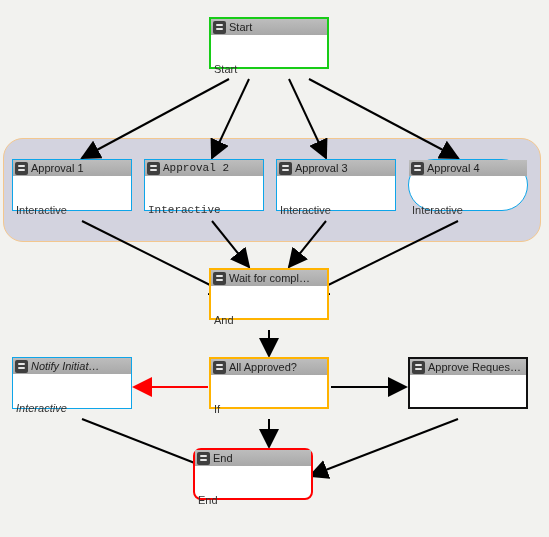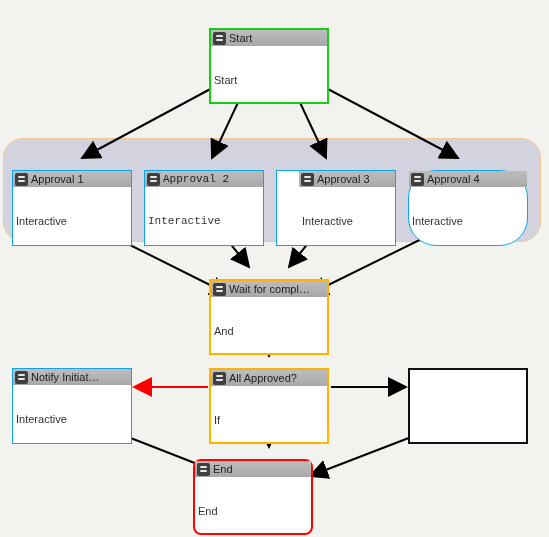--- a/index.html
+++ b/index.html
@@ -27,24 +27,23 @@
   }
   .group {
     position: absolute;
     border: 1px solid #f3c78f;
     border-radius: 20px;
     background: rgba(155, 155, 195, 0.35);
   }
   .node {
     position: absolute;
     width: 120px;
-    height: 76px;
+    height: 52px;
     background: #fff;
     box-sizing: border-box;
-    margin-top: 11px;
   }
   .node .titlebar {
     height: 16px;
     background: linear-gradient(#bdbdbd, #a8a8a8);
     display: flex;
     align-items: center;
     padding: 0 2px;
     overflow: hidden;
     white-space: nowrap;
     font-size: 11px;
@@ -146,21 +145,21 @@
     <div class="foot">Interactive</div>
   </div>
   <div class="node c-blue" style="left:144px; top:159px;font-family:Liberation Mono, monospace;">
     <div class="titlebar">
         <span class="icon"></span>
         <span>Approval 2</span>
       </div>
     <div class="body"></div>
     <div class="foot">Interactive</div>
   </div>
-  <div class="node c-blue" style="left:276px; top:159px;padding-left:22px;">
+  <div class="node c-blue" style="left:276px; top:159px;">
     <div class="titlebar">
         <span class="icon"></span>
         <span>Approval 3</span>
       </div>
     <div class="body"></div>
     <div class="foot">Interactive</div>
   </div>
   <div class="node c-blue" style="left:408px; top:159px;border-radius:28px;">
     <div class="titlebar">
         <span class="icon"></span>
@@ -181,30 +180,34 @@
 
   <div class="node c-orange" style="left:209px; top:268px;">
     <div class="titlebar">
         <span class="icon"></span>
         <span>Wait for compl…</span>
       </div>
     <div class="body"></div>
     <div class="foot">And</div>
   </div>
 
-  <div class="node c-blue" style="left:12px; top:357px;">
+  <div class="node c-blue" style="left:12px; top:357px;font-style:italic;">
     <div class="titlebar">
         <span class="icon"></span>
         <span>Notify Initiat…</span>
       </div>
     <div class="body"></div>
     <div class="foot">Interactive</div>
   </div>
 
   <div class="node c-black" style="left:408px; top:357px;">
+    <div class="titlebar">
+        <span class="icon"></span>
+        <span>Approve Reques…</span>
+      </div>
     <div class="body"></div>
   </div>
 
   <div class="node c-red" style="left:193px; top:448px;border-radius:8px;">
     <div class="titlebar">
         <span class="icon"></span>
         <span>End</span>
       </div>
     <div class="body"></div>
     <div class="foot">End</div>

